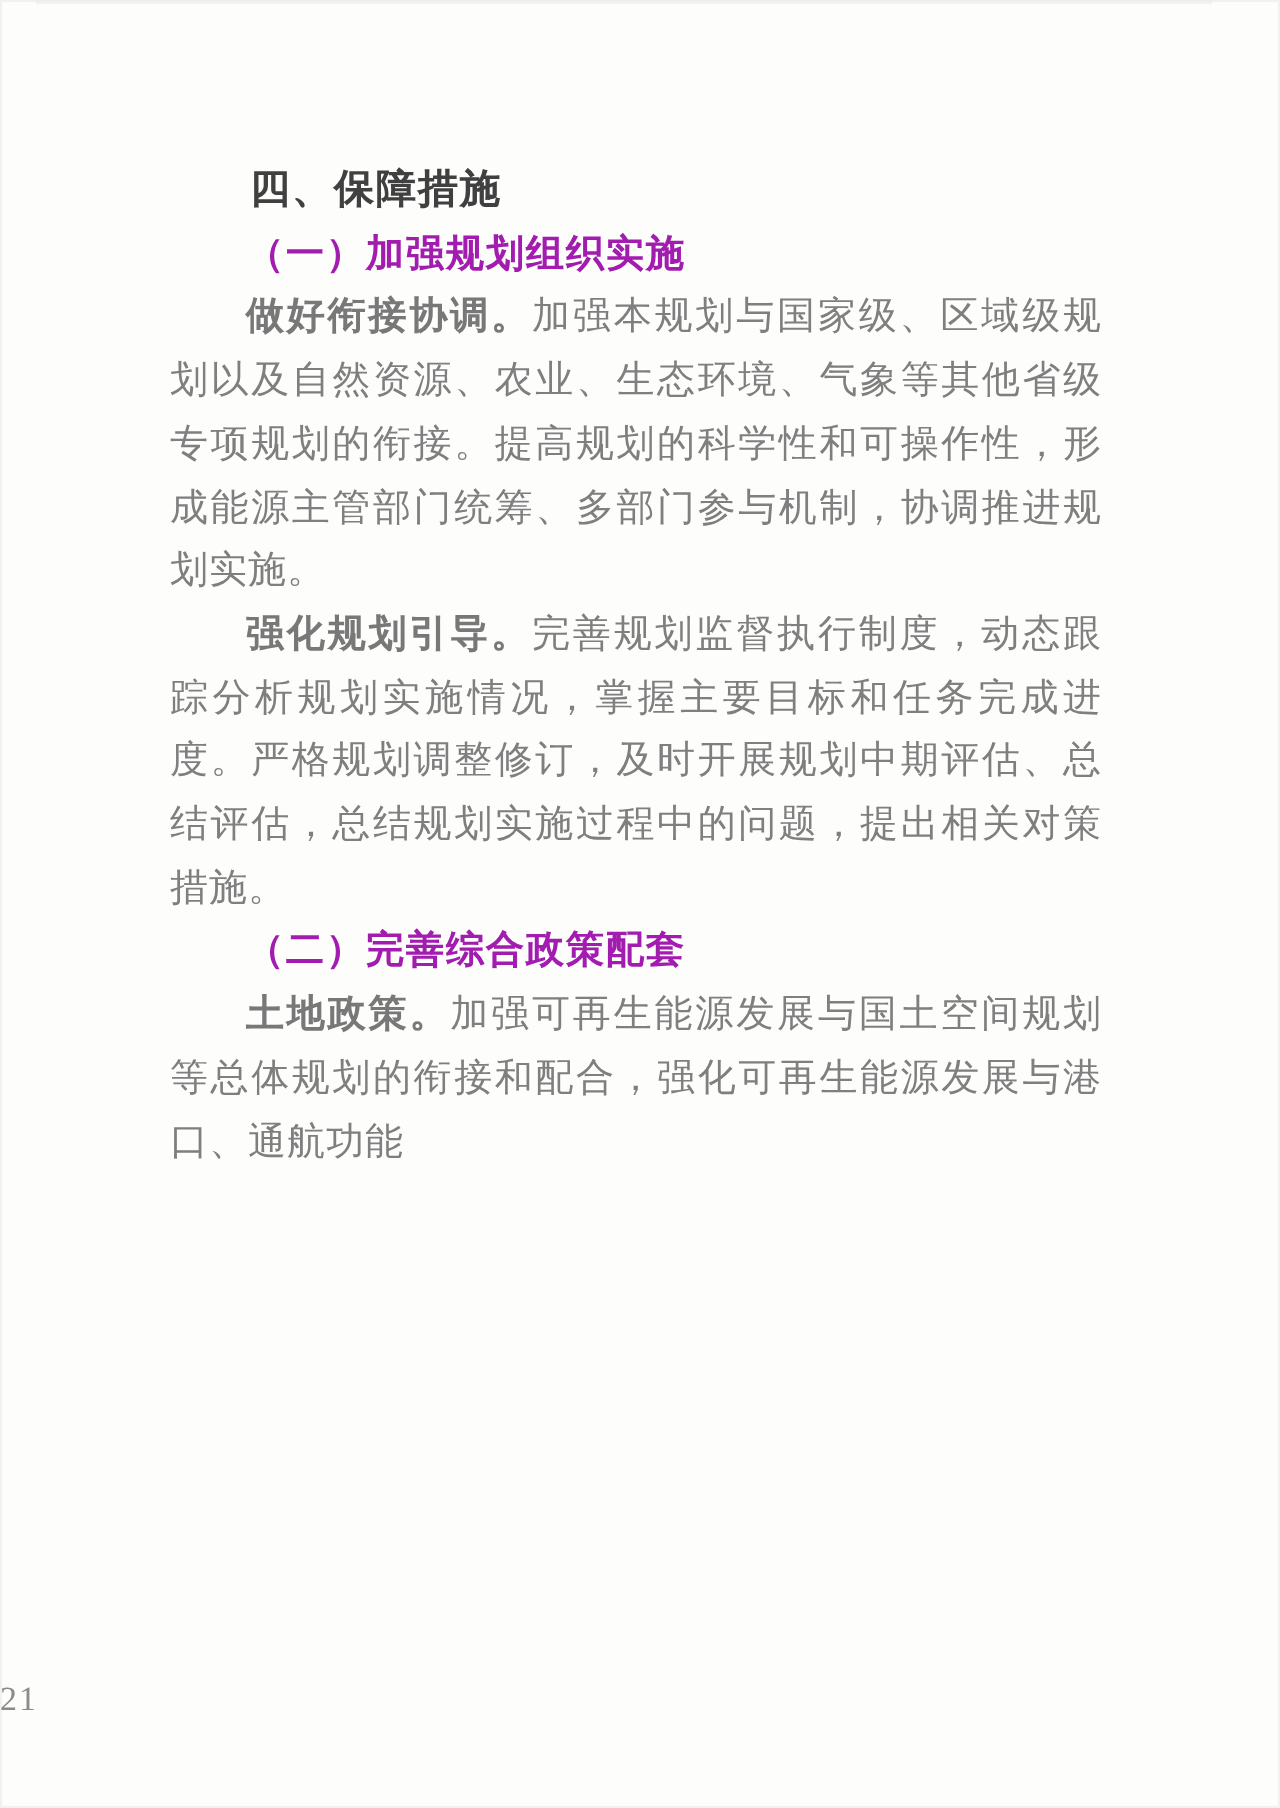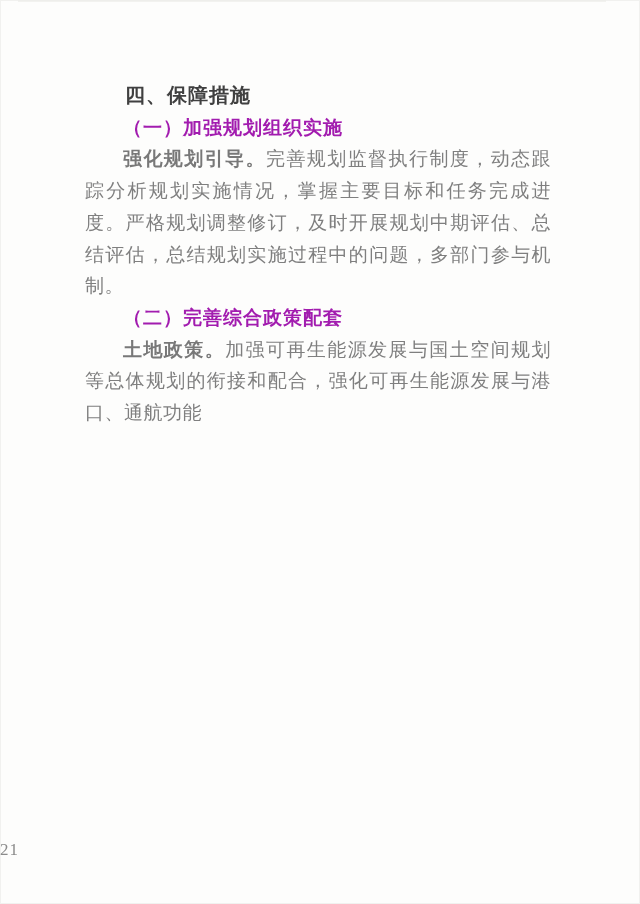--- a/index.html
+++ b/index.html
@@ -84,22 +84,23 @@
 <div class="doc-page">
   <div class="scan-edge"></div>
 
   <div class="content">
 
     <h1 class="sec-heading">四、保障措施</h1>
 
     <h2 class="sub-heading">（一）加强规划组织实施</h2>
 
 
+    <p class="para"><span class="lead">做好衔接协调。</span><span>加强本规划与国家级、区域级规划以及自然资源、农业、生态环境、气象等其他省级专项规划的衔接。提高规划的科学性和可操作性，形成能源主管部门统筹、多部门参与机制，协调推进规划实施。</span></p>
 
-    <p class="para"><span class="lead">强化规划引导。</span><span>完善规划监督执行制度，动态跟踪分析规划实施情况，掌握主要目标和任务完成进度。严格规划调整修订，及时开展规划中期评估、总结评估，总结规划实施过程中的问题，多部门参与机制。</span></p>
+    <p class="para"><span class="lead">强化规划引导。</span><span>完善规划监督执行制度，动态跟踪分析规划实施情况，掌握主要目标和任务完成进度。严格规划调整修订，及时开展规划中期评估、总结评估，总结规划实施过程中的问题，提出相关对策措施。</span></p>
 
     <h2 class="sub-heading">（二）完善综合政策配套</h2>
 
 
     <p class="para"><span class="lead">土地政策。</span><span>加强可再生能源发展与国土空间规划等总体规划的衔接和配合，强化可再生能源发展与港口、通航功能</span></p>
 
   </div>
 
   <div class="page-number">21</div>
 </div>

